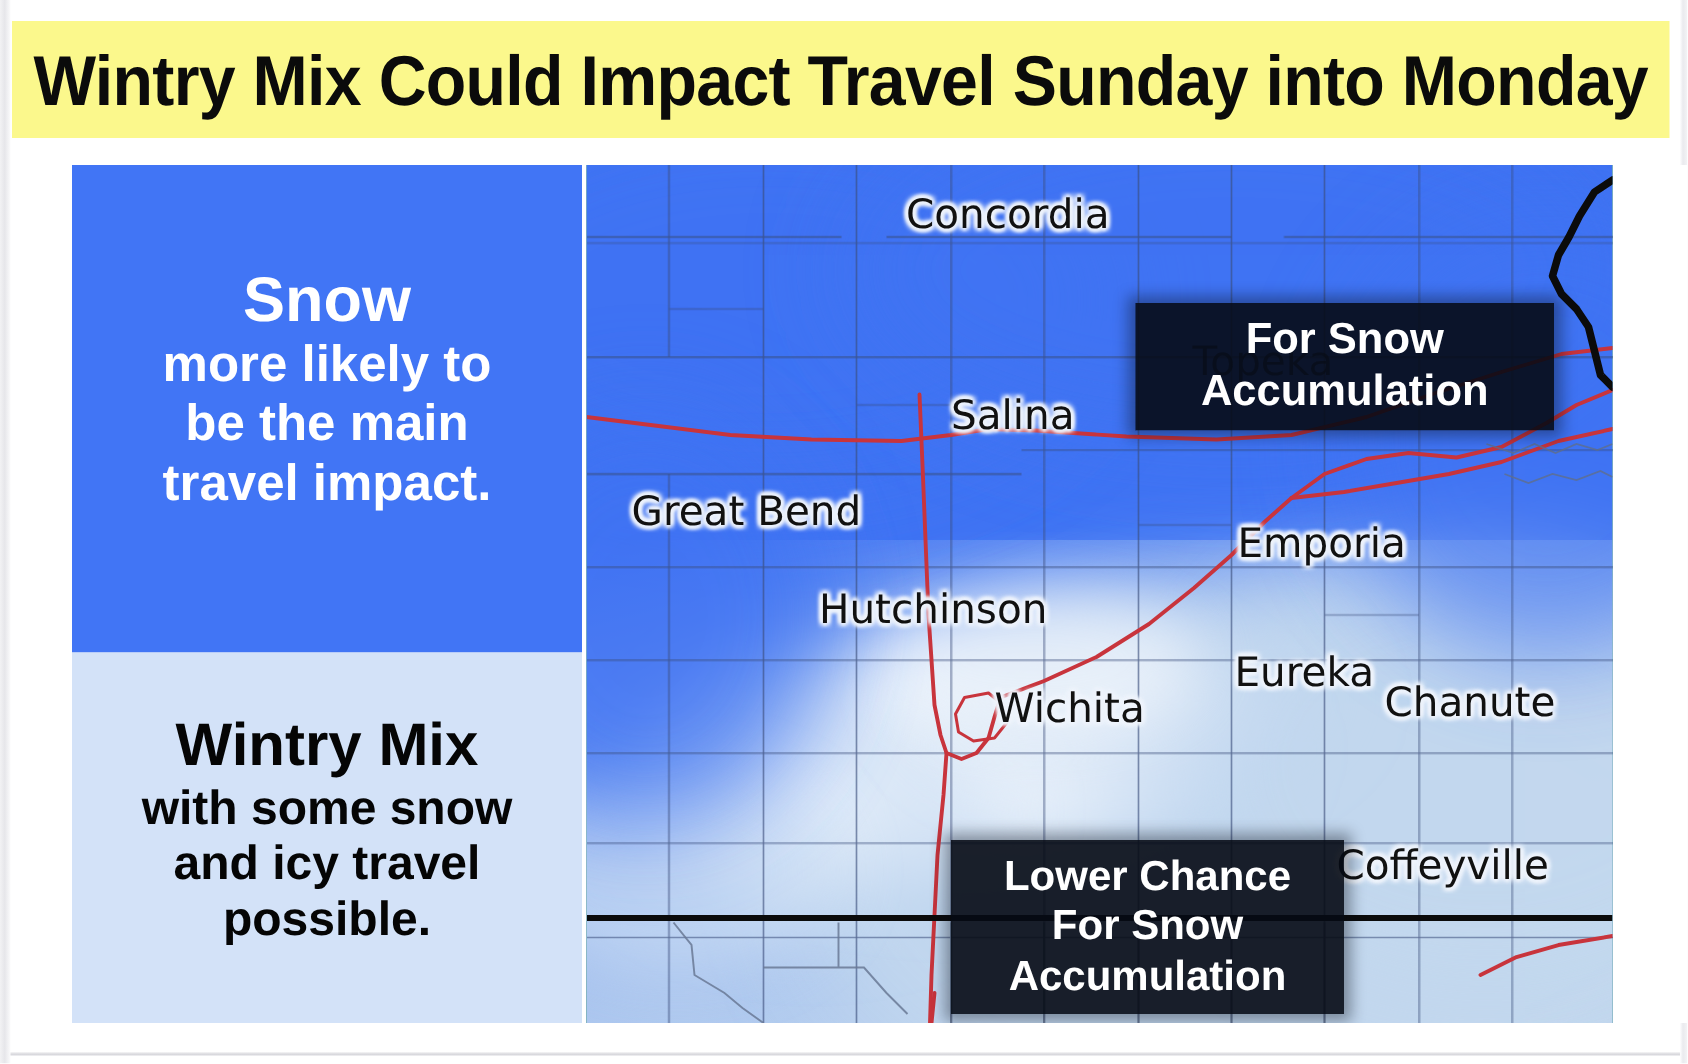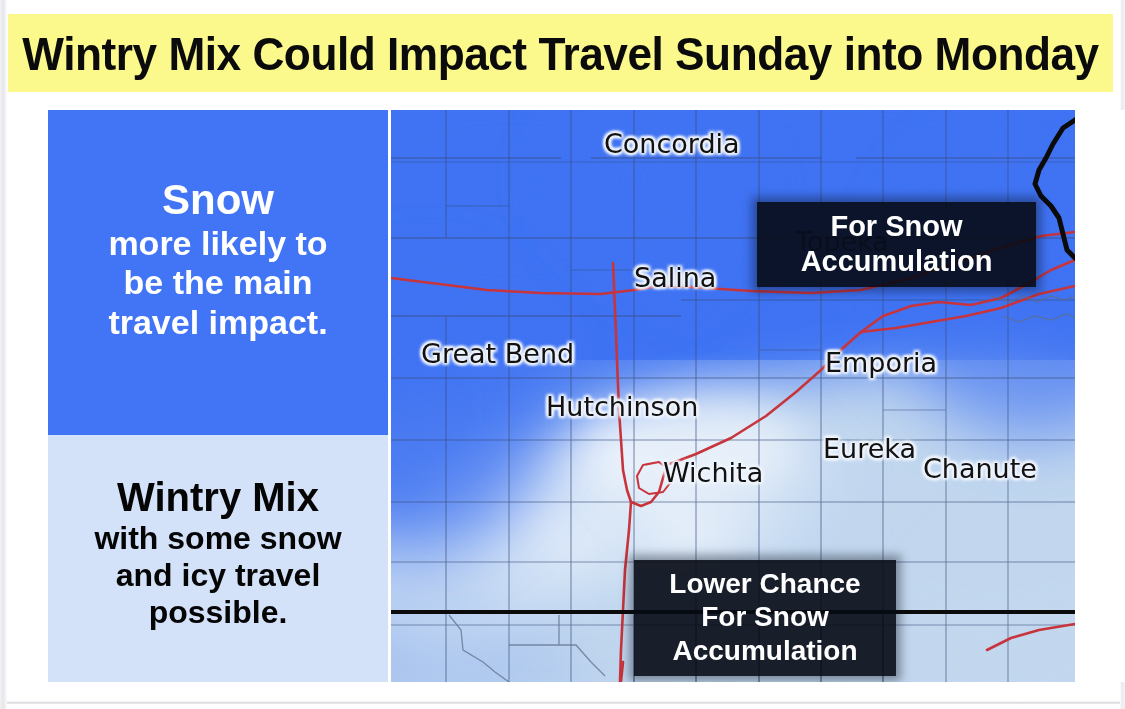--- a/index.html
+++ b/index.html
@@ -361,26 +361,27 @@
         <g stroke="#5f6f8c" stroke-width="1.2" fill="none" opacity="0.8">
           <path d="M600 186 L618 192 L632 186 L646 192 L660 186 L674 190 L684 186"></path>
           <path d="M612 206 L628 212 L644 206 L660 210 L676 204 L684 208"></path>
         </g>
       </g>
     </svg>
 
     <div class="city-label" style="left:213px;  top:18px;">Concordia</div>
     <div class="city-label" style="left:243px;  top:152px;">Salina</div>
     <div class="city-label dim" style="left:404px; top:116px;">Topeka</div>
-    <div class="city-label" style="left:30px;   top:228px;">Great Bend</div>
+    <div class="city-label" style="left:30px;   top:216px;">Great Bend</div>
     <div class="city-label" style="left:434px;  top:223px;margin-top:14px;">Emporia</div>
     <div class="city-label" style="left:155px;  top:281px;">Hutchinson</div>
     <div class="city-label" style="left:432px;  top:323px;">Eureka</div>
     <div class="city-label" style="left:272px;  top:347px;">Wichita</div>
     <div class="city-label" style="left:532px;  top:343px;">Chanute</div>
+    <div class="city-label" style="left:500px;  top:452px;">Coffeyville</div>
 
     <div class="callout" id="callout-higher">
       <span>For Snow</span>
       <span>Accumulation</span>
     </div>
 
     <div class="callout" id="callout-lower">
       <span>Lower Chance</span>
       <span>For Snow</span>
       <span>Accumulation</span>

